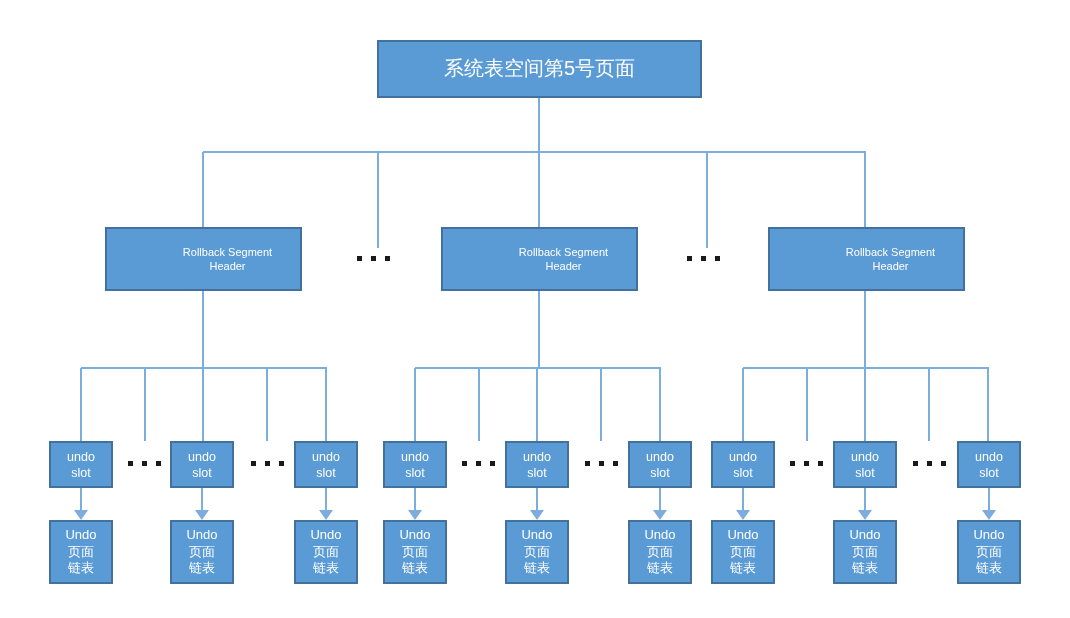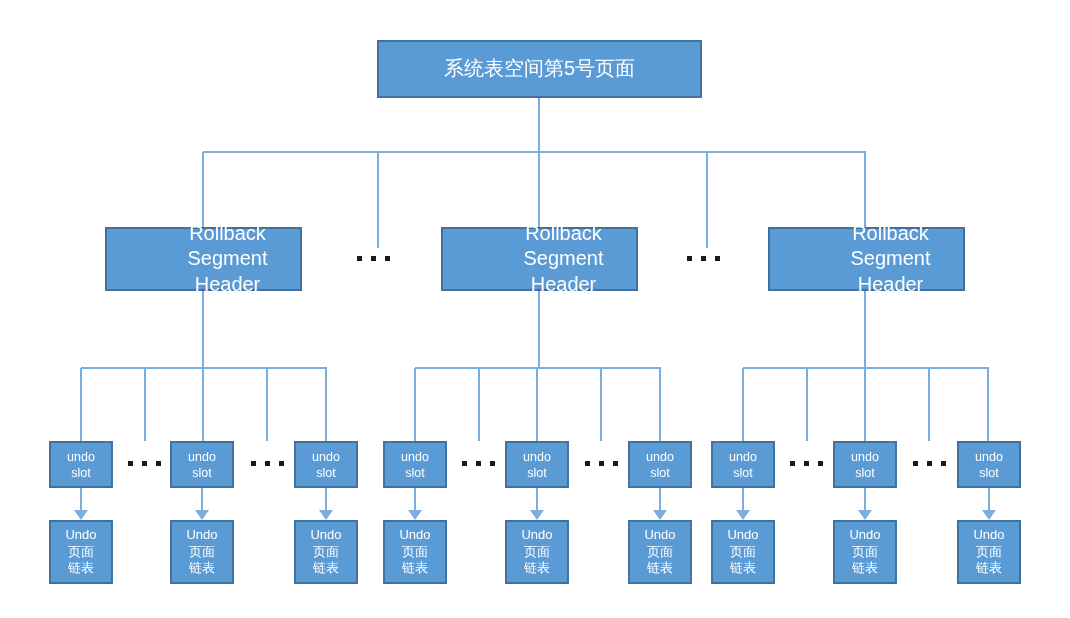--- a/index.html
+++ b/index.html
@@ -28,21 +28,21 @@
     justify-content: center;
     text-align: center;
     line-height: 1.28;
     z-index: 3;
     white-space: pre-line;
   }
   .node-root {
     font-size: 20px;
   }
   .node-header {
-    font-size: 20px;
+    font-size: 11px;
     padding-left: 48px;
   }
   .node-slot {
     font-size: 12.5px;
   }
   .node-undolist {
     font-size: 13px;
   }
   .conn {
     position: absolute;

